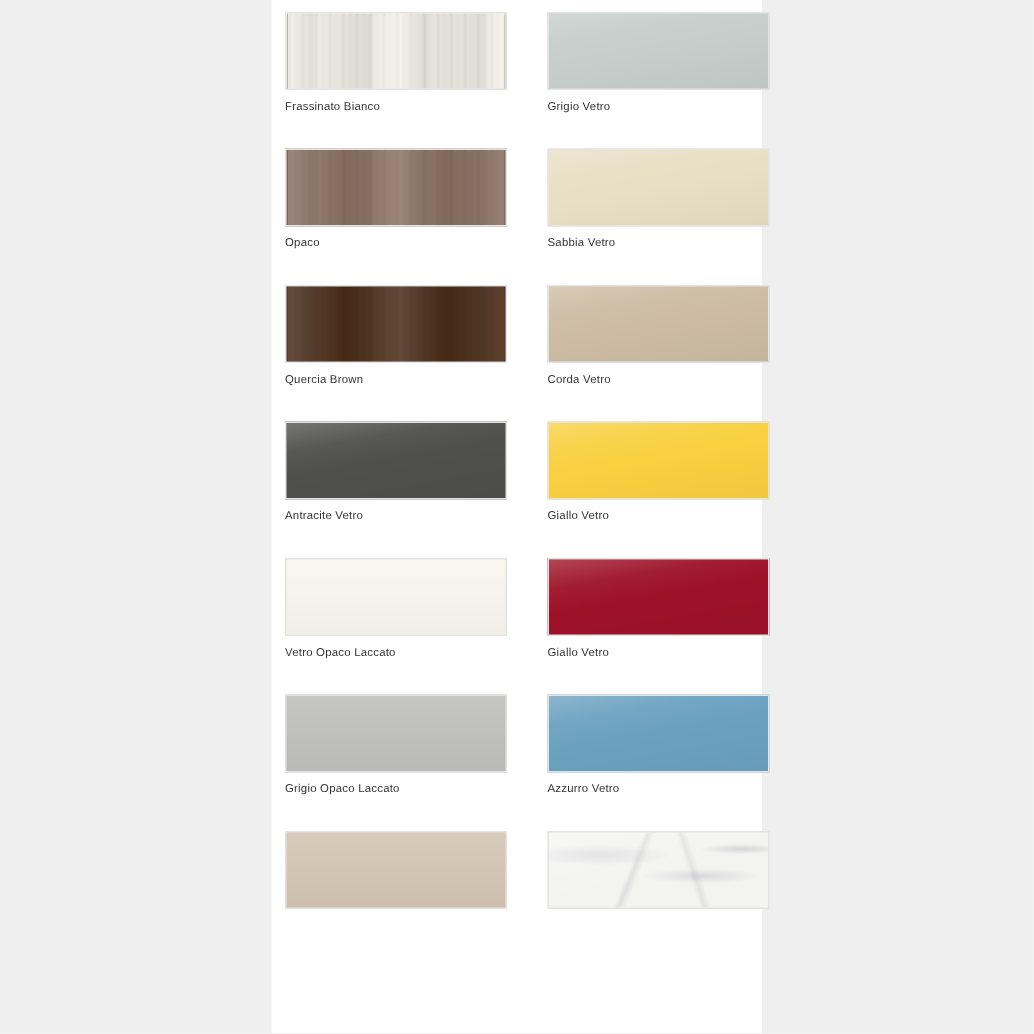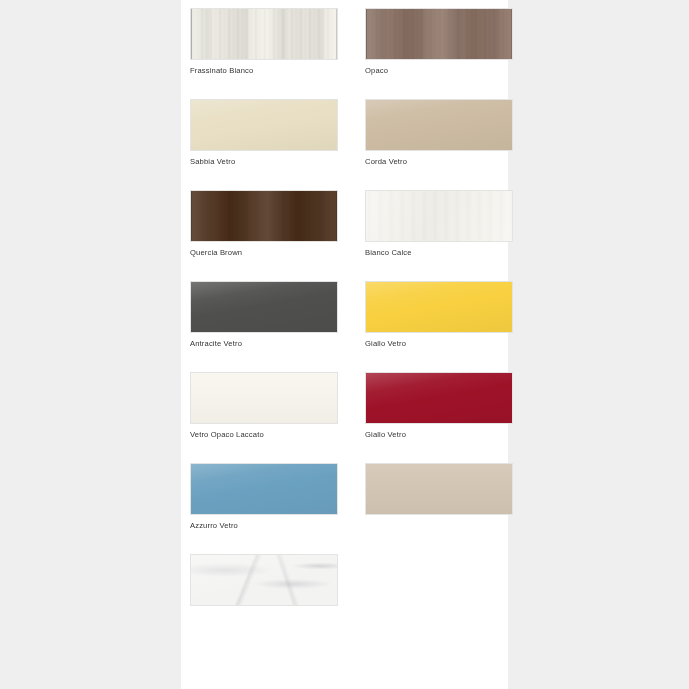--- a/index.html
+++ b/index.html
@@ -141,54 +141,58 @@
 <body>
 
 <div id="page">
   <div id="content-panel">
     <div class="swatch-grid" id="swatch-grid">
         <div class="swatch-cell">
           <div class="swatch-chip tex wood planks" style="background-color: rgb(244, 242, 233);"></div>
           <div class="swatch-label">Frassinato Bianco</div>
         </div>
         <div class="swatch-cell">
+          <div class="swatch-chip tex glass" style="background-color: rgb(198, 205, 203);"></div>
+          <div class="swatch-label">Grigio Vetro</div>
+        </div>
+        <div class="swatch-cell">
           <div class="swatch-chip tex wood planks" style="background-color: rgb(141, 114, 100);"></div>
           <div class="swatch-label">Opaco</div>
         </div>
         <div class="swatch-cell">
           <div class="swatch-chip tex glass" style="background-color: rgb(232, 223, 196);"></div>
           <div class="swatch-label">Sabbia Vetro</div>
         </div>
         <div class="swatch-cell">
+          <div class="swatch-chip tex wood planks" style="background-color: rgb(74, 44, 23);"></div>
+          <div class="swatch-label">Quercia Brown</div>
+        </div>
+        <div class="swatch-cell">
           <div class="swatch-chip tex glass" style="background-color: rgb(205, 188, 163);"></div>
           <div class="swatch-label">Corda Vetro</div>
         </div>
         <div class="swatch-cell">
-          <div class="swatch-chip tex wood planks" style="background-color: rgb(74, 44, 23);"></div>
-          <div class="swatch-label">Quercia Brown</div>
-        </div>
-        <div class="swatch-cell">
-          <div class="swatch-chip tex calce" style="background-color: rgb(246, 244, 238);"></div>
-          <div class="swatch-label">Bianco Calce</div>
-        </div>
-        <div class="swatch-cell">
           <div class="swatch-chip tex glass" style="background-color: rgb(79, 79, 78);"></div>
           <div class="swatch-label">Antracite Vetro</div>
         </div>
         <div class="swatch-cell">
           <div class="swatch-chip tex glass" style="background-color: rgb(248, 208, 64);"></div>
           <div class="swatch-label">Giallo Vetro</div>
         </div>
         <div class="swatch-cell">
           <div class="swatch-chip tex matte" style="background-color: rgb(248, 246, 237);"></div>
           <div class="swatch-label">Vetro Opaco Laccato</div>
         </div>
         <div class="swatch-cell">
           <div class="swatch-chip tex glass" style="background-color: rgb(158, 18, 40);"></div>
           <div class="swatch-label">Giallo Vetro</div>
+        </div>
+        <div class="swatch-cell">
+          <div class="swatch-chip tex matte" style="background-color: rgb(191, 191, 189);"></div>
+          <div class="swatch-label">Grigio Opaco Laccato</div>
         </div>
         <div class="swatch-cell">
           <div class="swatch-chip tex glass" style="background-color: rgb(107, 161, 192);"></div>
           <div class="swatch-label">Azzurro Vetro</div>
         </div>
         <div class="swatch-cell">
           <div class="swatch-chip tex matte" style="background-color: rgb(212, 197, 179);"></div>
         </div>
         <div class="swatch-cell">
           <div class="swatch-chip tex marble-light" style="background-color: rgb(243, 243, 242);"></div>

